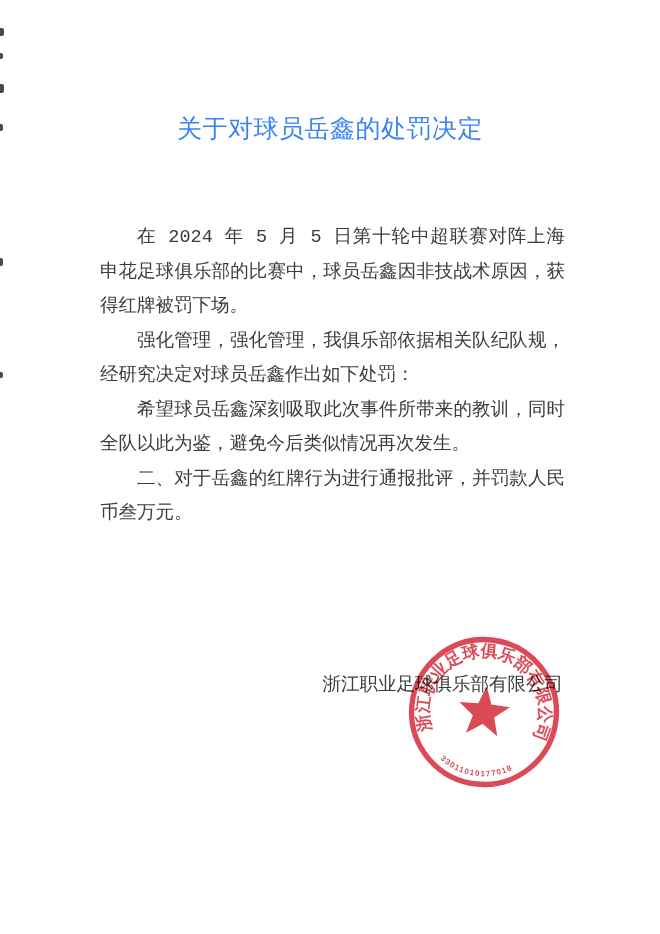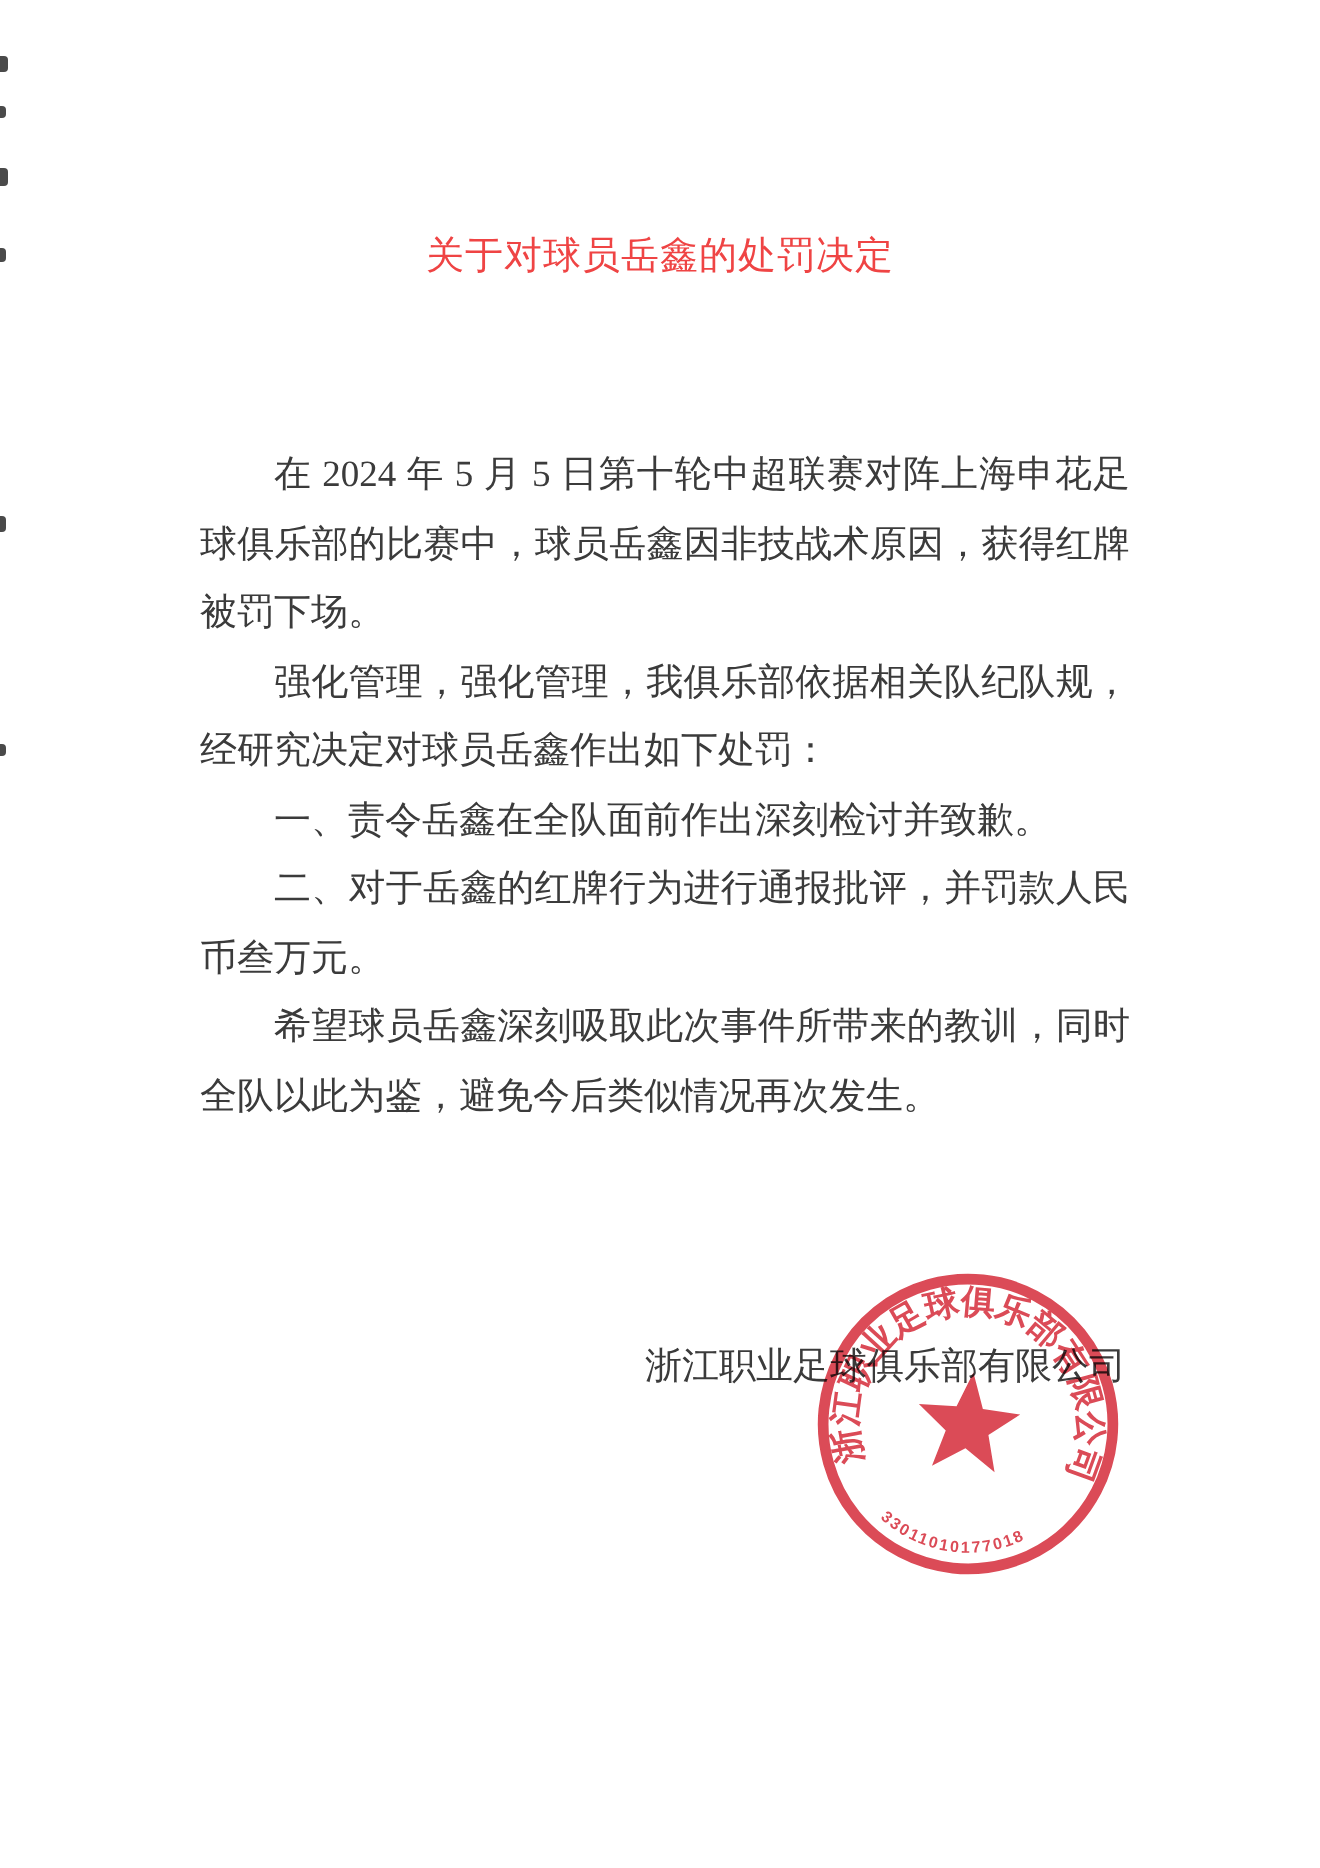--- a/index.html
+++ b/index.html
@@ -10,37 +10,37 @@
     overflow: hidden;
     font-family: "Liberation Serif", "DejaVu Serif", serif;
   }
   .page { position: absolute; inset: 0; background: #ffffff; }
 
   .doc-title {
     position: absolute;
     top: 114px; left: 0; width: 660px;
     margin: 0;
     text-align: center;
-    font-size: 19px;
+    font-size: 25px;
     font-weight: 500;
     letter-spacing: 0.5px;
-    color: #ef4444;
+    color: #3b82f6;
     line-height: 30px;
   }
 
   .doc-body {
     position: absolute;
     top: 221px; left: 100px; width: 465px;
     font-size: 18.5px;
     line-height: 34.5px;
     color: #3b3b3b;
     text-align: justify;
     text-justify: inter-character;
   }
-  .doc-body p { margin: 0; text-indent: 2em; }
+  .doc-body p { margin: 0; text-indent: 2em; font-family: Liberation Mono, monospace; }
 
   .signature {
     position: absolute;
     top: 673px; right: 97px;
     text-align: right;
     color: #3b3b3b;
     font-size: 18.5px;
     line-height: 22px;
   }
   .sig-company { margin: 0 0 15px 0; }
@@ -70,23 +70,22 @@
 </head>
 <body>
 
 <div class="page">
 
   <h1 class="doc-title">关于对球员岳鑫的处罚决定</h1>
 
   <div class="doc-body">
     <p>在 2024 年 5 月 5 日第十轮中超联赛对阵上海申花足球俱乐部的比赛中，球员岳鑫因非技战术原因，获得红牌被罚下场。</p>
     <p>强化管理，强化管理，我俱乐部依据相关队纪队规，经研究决定对球员岳鑫作出如下处罚：</p>
-    <p>一、责令岳鑫在全队面前作出深刻检讨并致歉。</p>
+    <p>希望球员岳鑫深刻吸取此次事件所带来的教训，同时全队以此为鉴，避免今后类似情况再次发生。</p>
     <p>二、对于岳鑫的红牌行为进行通报批评，并罚款人民币叁万元。</p>
-    <p>希望球员岳鑫深刻吸取此次事件所带来的教训，同时全队以此为鉴，避免今后类似情况再次发生。</p>
   </div>
 
   <div class="signature">
     <div class="sig-company">浙江职业足球俱乐部有限公司</div>
   </div>
 
   <svg class="seal" viewBox="0 0 170 170" aria-hidden="true">
     <defs>
       <path id="seal-arc-top" d="M 28.8 111.2 A 62 62 0 1 1 141.2 111.2" fill="none"></path>
       <path id="seal-arc-bottom" d="M 41.7 142.5 A 72 72 0 0 0 128.3 142.5" fill="none"></path>

